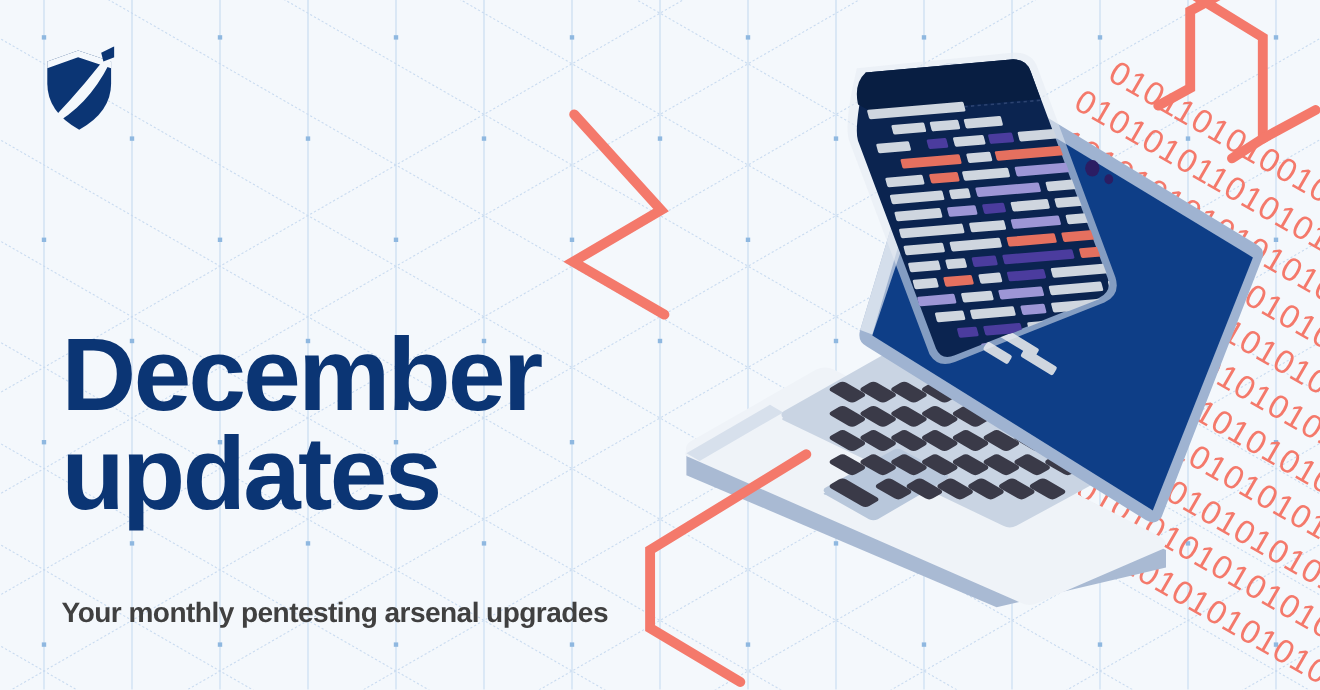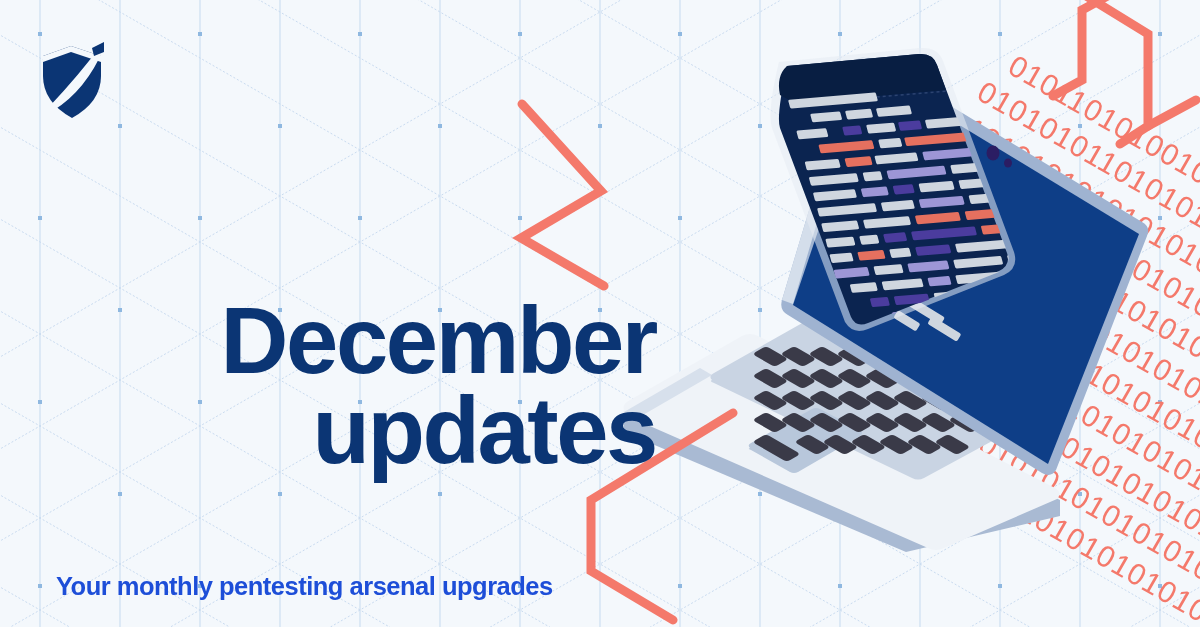--- a/index.html
+++ b/index.html
@@ -24,22 +24,22 @@
   }
   #headline{
     position:absolute;left:56px;top:296px;
     width:600px;
     color:#0B3574;
     font-size:94px;line-height:0.96;
     font-weight:bold;letter-spacing:-2.4px;
     white-space:pre-line;
   }
   #subtitle{
-    position:absolute;left:56px;top:572px;
-    color:#1d4ed8;
+    position:absolute;left:56px;top:543px;
+    color:#404040;
     font-size:25.5px;font-weight:bold;letter-spacing:-0.5px;
     white-space:nowrap;
   }
   .bintext{
     font-family:"Liberation Sans","DejaVu Sans",sans-serif;
     font-size:30px;fill:#F4796B;font-weight:normal;
     letter-spacing:1px;
   }
 </style>
 </head>
@@ -395,21 +395,21 @@
           <rect x="74" y="240" width="54" height="9" rx="1.5" fill="#CFD6DF"></rect>
         </g>
       </g>
     </g>
   </svg>
 
   <svg class="layer" style="z-index:4;" viewBox="0 0 1200 627">
     <polyline points="733,413 591,500 591,571 673,620" stroke="#F4796B" stroke-width="9" fill="none" stroke-linecap="round"></polyline>
   </svg>
 
-  <div id="text-layer" class="layer" style="pointer-events:none;text-align:right;">
+  <div id="text-layer" class="layer" style="pointer-events:none;">
     <div id="headline">December
 updates</div>
     <div id="subtitle">Your monthly pentesting arsenal upgrades</div>
   </div>
 
   <div id="logo-layer" class="layer">
     <svg id="logo" viewBox="0 0 64 78">
 
       <path d="M3 14 L31 4 L61 14 L61 34 Q61 60 32 76 Q3 60 3 34 Z" fill="#0B3574"></path>
 

